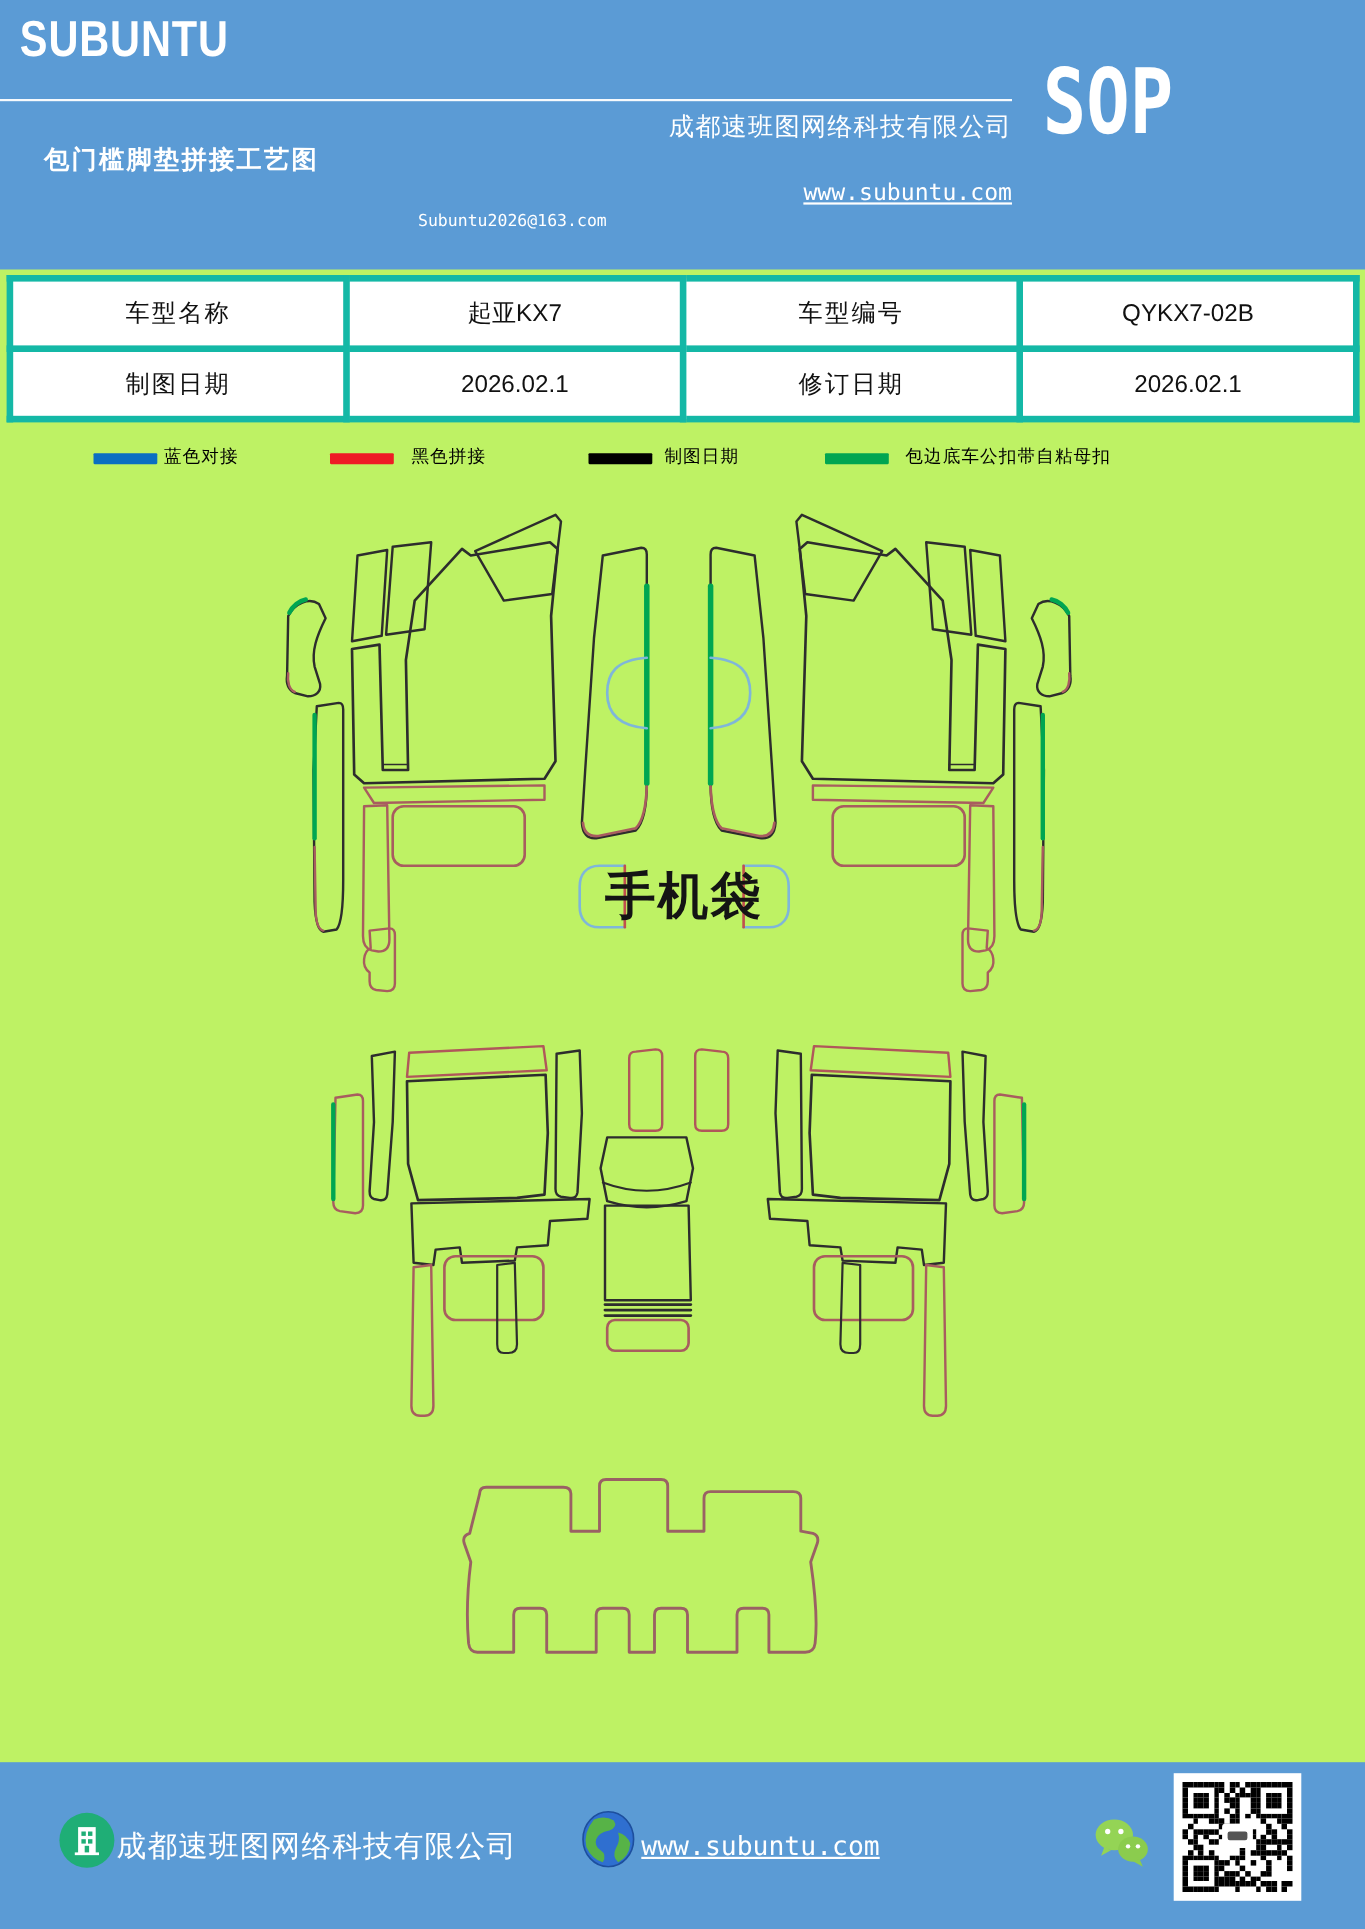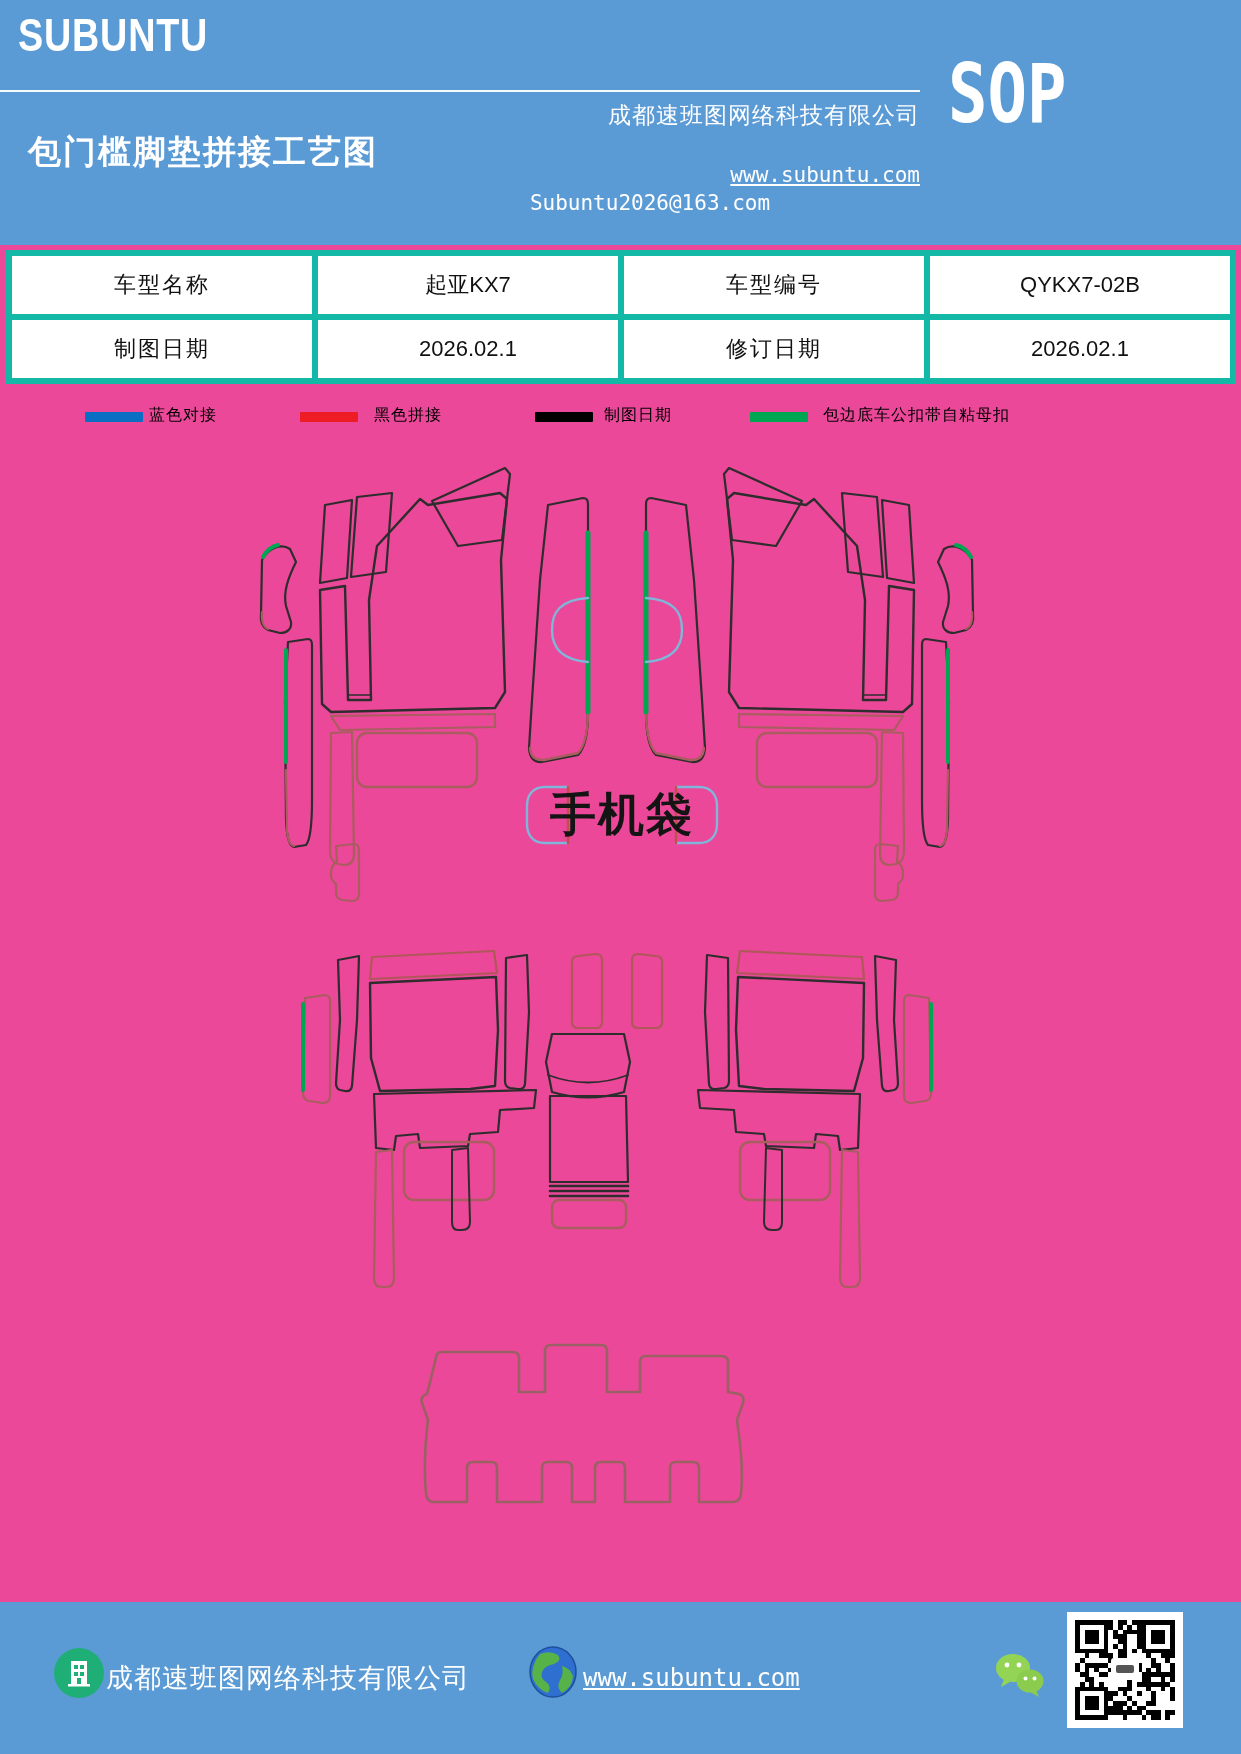--- a/index.html
+++ b/index.html
@@ -1,29 +1,29 @@
 <!DOCTYPE html>
 <html><head>
 <meta charset="utf-8">
 <style>
   html,body{margin:0;padding:0;background:#e8e8e8;}
-  .page{position:relative;width:1241px;height:1754px;margin:0 auto;background:#ec4899;
+  .page{position:relative;width:1241px;height:1754px;margin:0 auto;background:#bef264;
         font-family:"Liberation Sans",sans-serif;overflow:hidden;}
 
   
   .header{position:absolute;left:0;top:0;width:1241px;height:245px;background:#5b9bd5;color:#fff;}
   .brand{position:absolute;left:18px;top:8px;font-size:46px;font-weight:900;letter-spacing:1px;
          transform:scaleX(.82);transform-origin:left center;font-family:"Liberation Sans",sans-serif;}
   .header-line{position:absolute;left:0;top:90px;width:920px;height:2px;background:rgba(255,255,255,.95);}
-  .page-title{position:absolute;left:28px;top:130px;font-size:33px;font-weight:bold;letter-spacing:2px;}
+  .page-title{position:absolute;left:40px;top:130px;font-size:23px;font-weight:bold;letter-spacing:2px;}
   .hdr-company{position:absolute;left:380px;top:100px;width:540px;text-align:right;font-size:23px;letter-spacing:1px;}
   .hdr-site{position:absolute;left:380px;top:163px;width:540px;text-align:right;font-size:21px;
             font-family:"DejaVu Sans Mono",monospace;}
   .hdr-site a{color:#fff;text-decoration:underline;}
-  .hdr-mail{position:absolute;left:380px;top:191px;width:540px;text-align:center;font-size:21px;
+  .hdr-mail{position:absolute;left:380px;top:191px;width:540px;text-align:left;font-size:15px;
             font-family:"DejaVu Sans Mono",monospace;}
   .sop{position:absolute;left:948px;top:46px;font-size:82px;font-weight:800;
        transform:scaleX(.8);transform-origin:left center;font-family:"DejaVu Sans Mono",monospace;}
 
   
   .info-table{position:absolute;left:6px;top:250px;width:1230px;border-collapse:collapse;table-layout:fixed;}
   .info-table td{border:6px solid #14b8a6;height:56px;text-align:center;vertical-align:middle;
                  font-size:22px;color:#111;background:#fff;}
   .info-table td.lbl{font-family:"Liberation Serif",serif;letter-spacing:2px;}
   .info-table td.val{font-family:Liberation Sans, sans-serif;}

